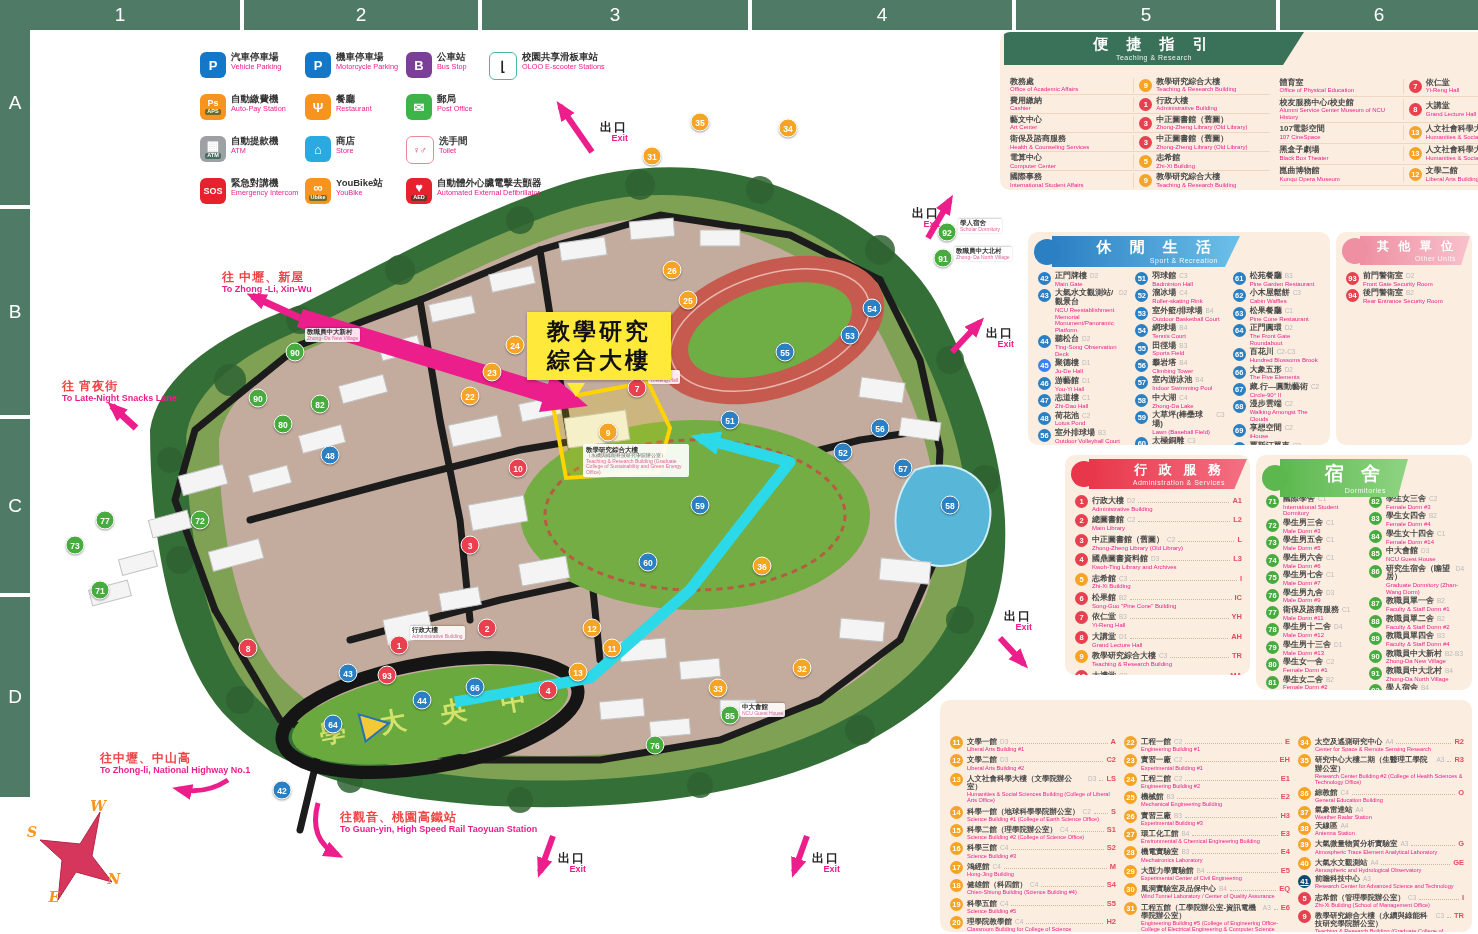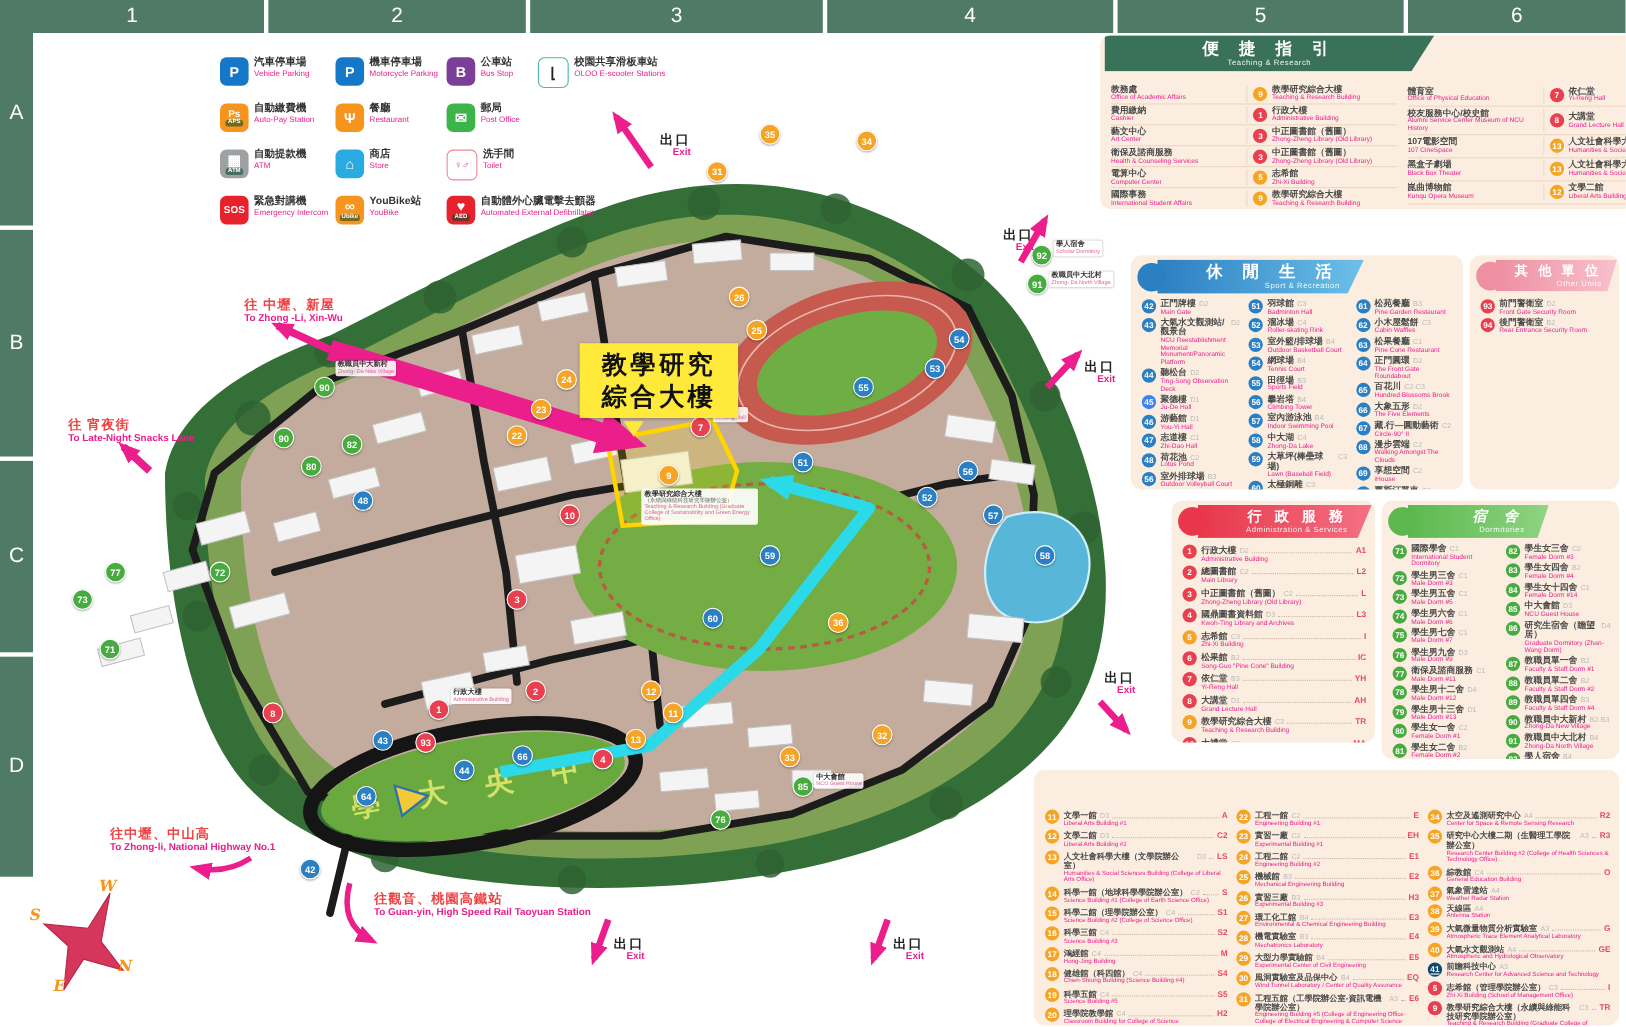--- a/index.html
+++ b/index.html
@@ -1099,21 +1099,21 @@
             </div>
           </div>
         </div>
       </div>
   </div>
 
   <div class="panel" id="p-dorm" style="left:1256px;top:455px;width:216px;height:235px;">
     <div class="phead">
       <span class="balloon" id="bl-dorm" style="background: rgb(92, 184, 78); border-top-color: rgb(92, 184, 78);"></span>
       <span class="ribbon" id="rb-dorm" style="min-width: 90px; background: linear-gradient(90deg, rgb(92, 184, 78), rgb(143, 212, 131));">
-        <span class="pt" style="font-size:13px;letter-spacing:6px;font-style:italic;">宿 舍</span>
+        <span class="pt" style="font-size:19px;letter-spacing:6px;">宿 舍</span>
         <span class="ps">Dormitories</span>
       </span>
     </div>
     <div class="pbody" id="dorm-cols">
         <div class="pcol">
           <div class="li-row">
             <span class="badge" style="background: rgb(71, 171, 63);">71</span>
             <div class="li-body">
               <div class="l1">
                 <span class="zh" style="white-space: normal;">國際學舍</span>

